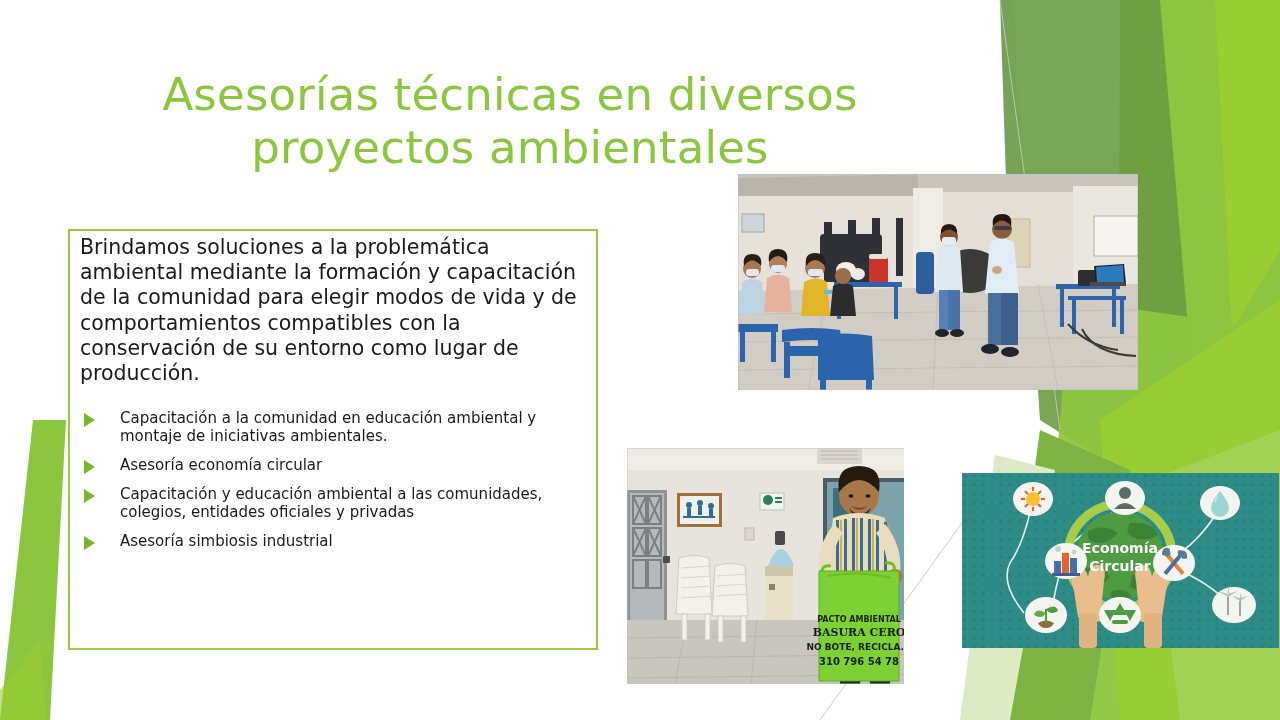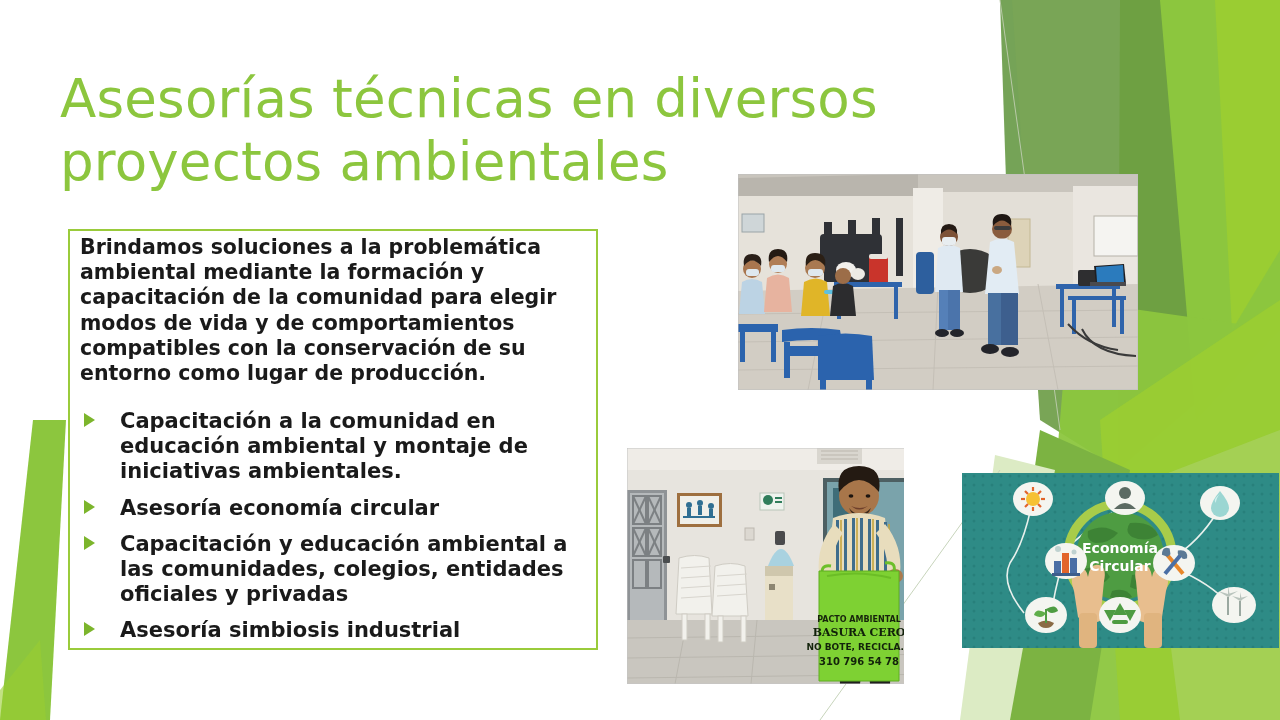--- a/index.html
+++ b/index.html
@@ -4,32 +4,32 @@
 <style>
   html,body{margin:0;padding:0;background:#fff;}
   body{width:1280px;height:720px;overflow:hidden;
        font-family:"DejaVu Sans","Liberation Sans",sans-serif;}
   .slide{position:relative;width:1280px;height:720px;background:#ffffff;overflow:hidden;}
 
   
   .deco{position:absolute;top:0;left:0;width:1280px;height:720px;pointer-events:none;}
 
   
-  .title{position:absolute;left:60px;top:68px;width:900px;
-         font-size:53px;line-height:1.18;color:#8CC63E;font-weight:400;
+  .title{position:absolute;left:60px;top:68px;width:900px;text-align:center;
+         font-size:45px;line-height:1.18;color:#8CC63E;font-weight:400;
          letter-spacing:0.2px;}
 
   
   .textbox{position:absolute;left:68px;top:229px;width:530px;height:421px;
-           border:2px solid #9ACB3B;background:transparent;box-sizing:border-box;font-weight:bold;}
+           border:2px solid #9ACB3B;background:transparent;box-sizing:border-box;}
   .para{position:absolute;left:10px;top:4px;width:508px;
         font-size:20.5px;line-height:1.23;color:#1a1a1a;}
   .bullets{position:absolute;left:6px;top:178px;width:520px;}
   .bullet{position:relative;display:block;padding-left:44px;margin-bottom:11px;
-          font-size:21px;line-height:1.2;color:#1a1a1a;}
+          font-size:15px;line-height:1.2;color:#1a1a1a;}
   .bullet .tri{position:absolute;left:8px;top:4px;width:0;height:0;
                border-left:11px solid #7CB52C;border-top:7px solid transparent;
                border-bottom:7px solid transparent;}
 
   
   .photo{position:absolute;overflow:hidden;}
   .photo svg{display:block;}
 
   #photo-meeting{left:738px;top:174px;width:400px;height:216px;}
   #photo-bag{left:627px;top:448px;width:277px;height:236px;}

